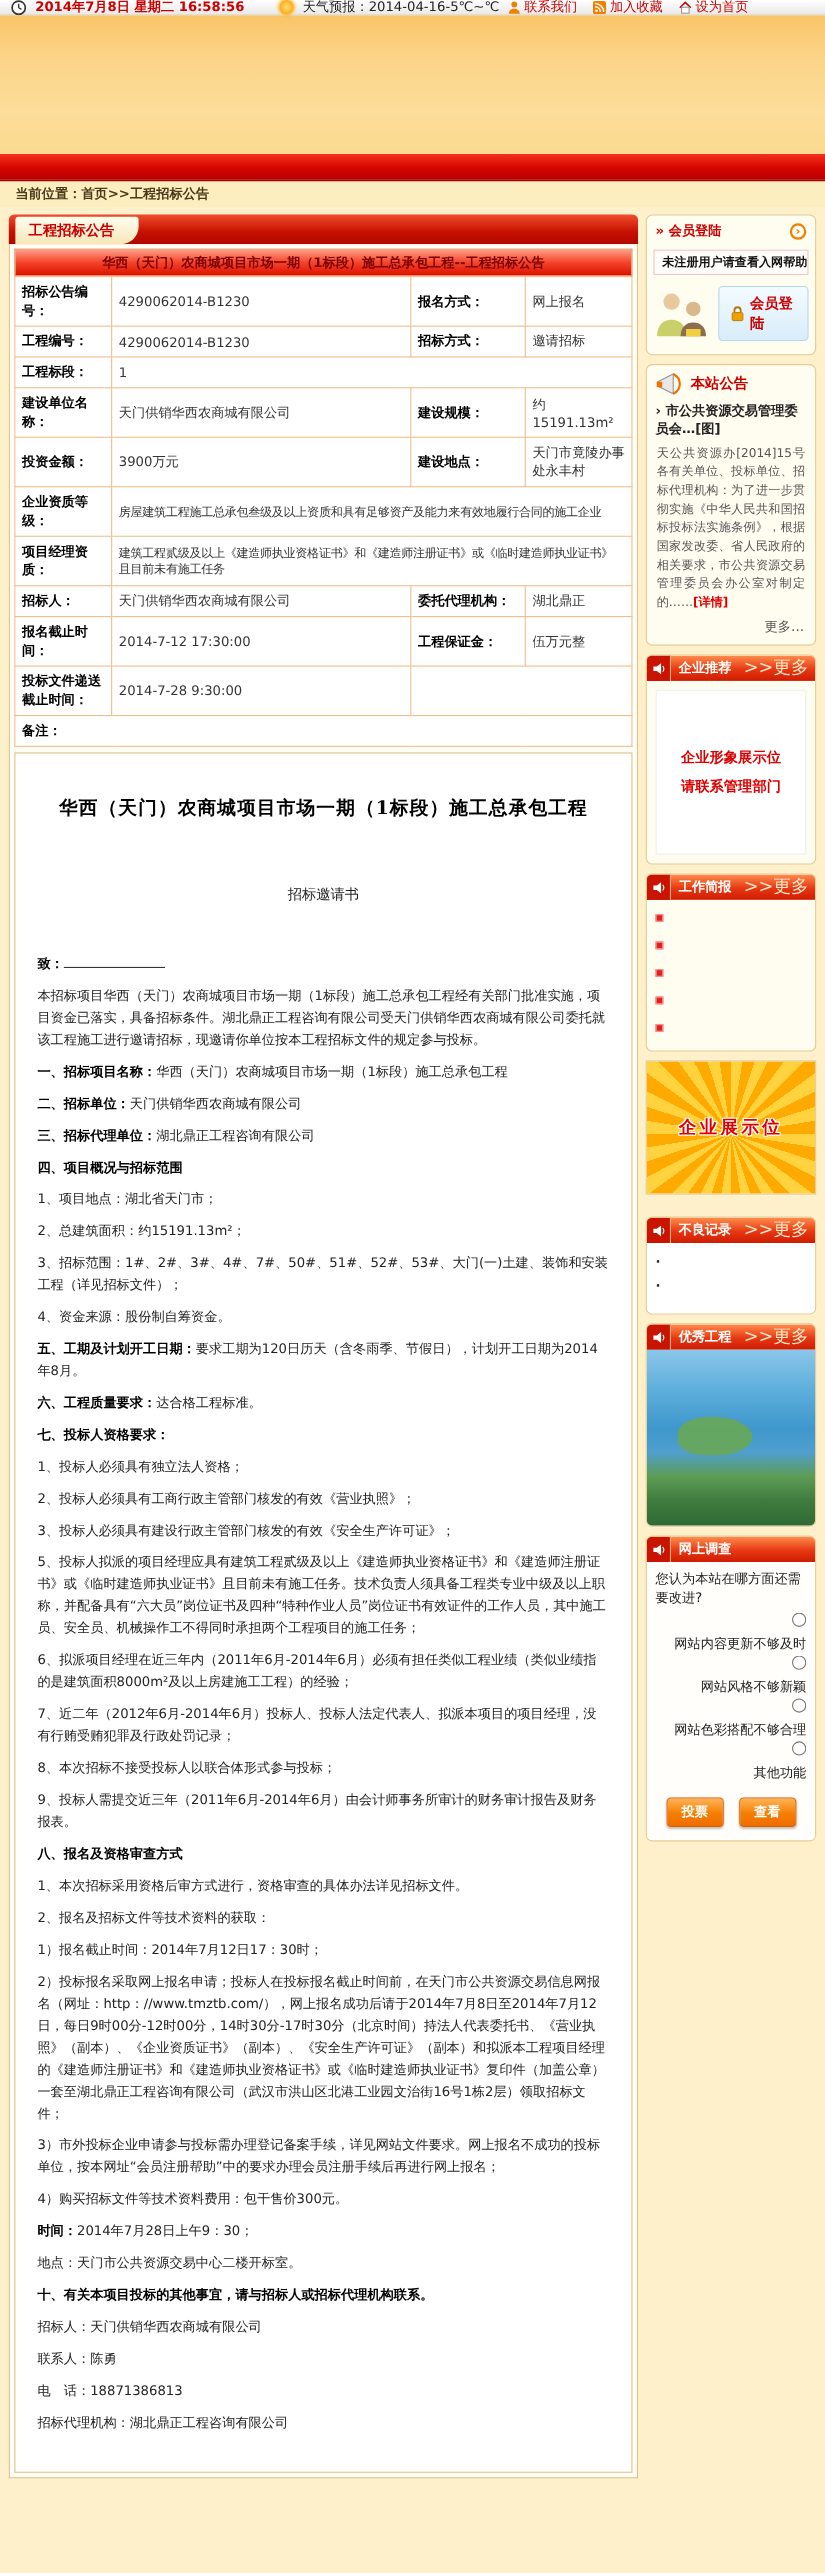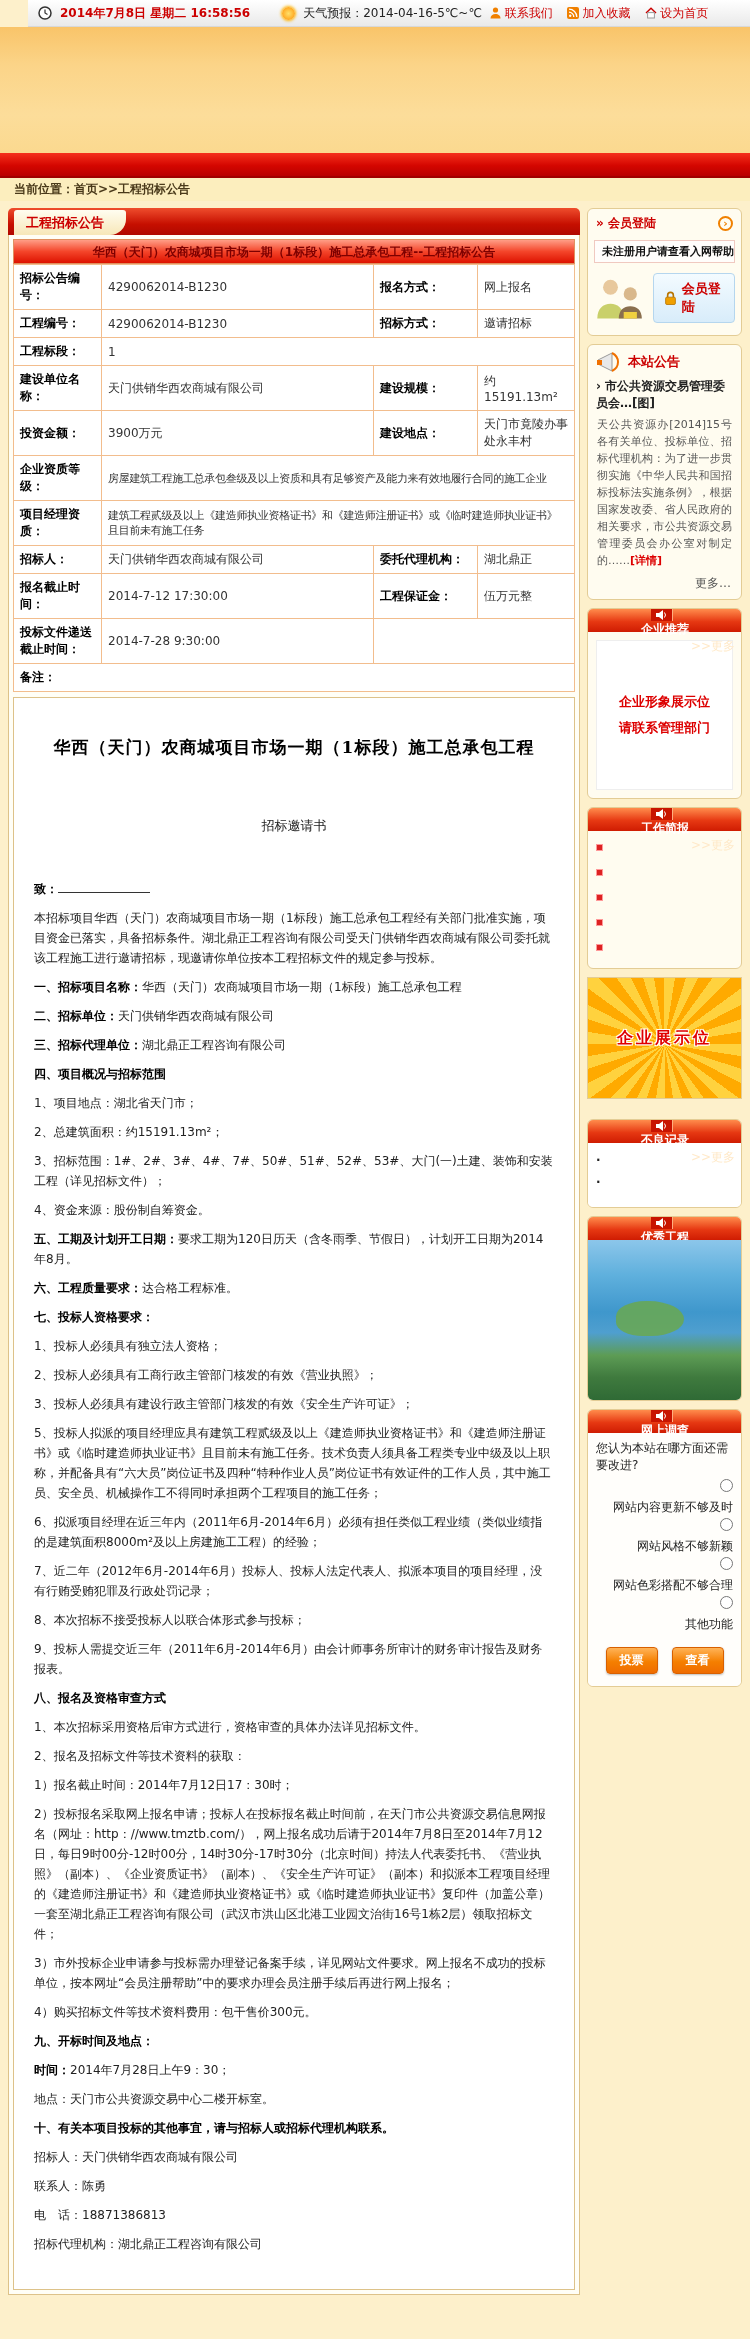--- a/index.html
+++ b/index.html
@@ -1,19 +1,19 @@
 <!DOCTYPE html>
 <html><head>
 <meta charset="utf-8">
 <style>
   *{box-sizing:border-box;margin:0;padding:0;}
   body{width:750px;margin:0 auto;background:#fdf0cb;font-family:"DejaVu Sans","Liberation Sans",sans-serif;font-size:12px;color:#333;}
   a{text-decoration:none;color:inherit;cursor:pointer;}
   
-  .topbar{height:27px;display:flex;align-items:center;background:linear-gradient(#ffffff,#e9e9e9);border-bottom:1px solid #d8d8d8;padding:0 10px;gap:8px;margin-left:28px;}
+  .topbar{height:14px;display:flex;align-items:center;background:linear-gradient(#ffffff,#e9e9e9);border-bottom:1px solid #d8d8d8;padding:0 10px;gap:8px;}
   .topbar .red{color:#c00;}
   .topbar .right{margin-left:auto;display:flex;align-items:center;gap:14px;color:#c00;}
   .ico{display:inline-block;vertical-align:middle;}
   .sun{width:13px;height:13px;border-radius:50%;background:radial-gradient(#ffe06a,#ff9000);box-shadow:0 0 3px 1px #ffb400;}
   
   .banner{height:126px;background:linear-gradient(180deg,#f9c469 0%,#fbd488 30%,#fcdd9a 70%,#fbd98f 100%);}
   
   .nav{height:25px;display:flex;align-items:center;justify-content:space-between;padding:0 16px;background:linear-gradient(#f5301c,#d40600 55%,#b90000);border-bottom:2px solid #a00000;}
   .nav a{color:#fff;font-weight:bold;font-size:13px;white-space:nowrap;}
   
@@ -46,24 +46,24 @@
   .login-hd{display:flex;align-items:center;padding:6px 8px;color:#c00;font-weight:bold;}
   .circ-arrow{margin-left:auto;width:15px;height:15px;border-radius:50%;border:2px solid #f08000;color:#f08000;font-weight:bold;font-size:11px;line-height:11px;text-align:center;}
   .login-help{margin:2px 6px;border:1px solid #f0c9c0;background:#fffdfb;padding:3px 4px;display:flex;align-items:center;gap:3px;font-weight:bold;color:#111;font-size:11px;white-space:nowrap;}
   .login-row{display:flex;align-items:center;gap:6px;padding:8px 6px 12px;}
   .login-btn{display:flex;align-items:center;gap:5px;background:linear-gradient(#f3fbff,#d8ecfa);border:1px solid #b5d6ee;border-radius:4px;padding:6px 10px;color:#c00;font-weight:bold;font-size:13px;justify-content:space-between;}
   .notice-hd{display:flex;align-items:center;gap:6px;padding:7px 8px 4px;color:#c00;font-weight:bold;font-size:13px;}
   .notice-link{display:block;padding:2px 8px;font-weight:bold;color:#222;font-size:12px;}
   .notice-body{padding:2px 9px 6px;color:#555;font-size:11px;line-height:17px;text-align:justify;}
   .red{color:#d00;font-weight:bold;}
   .more-dim{display:block;text-align:right;color:#555;padding:0 10px 7px;}
-  .sbox-hd{height:23px;display:flex;align-items:center;background:linear-gradient(#ff8c4c,#e63812 55%,#cf1c02);padding-right:6px;flex-direction:column;}
+  .sbox-hd{height:23px;display:flex;align-items:center;background:linear-gradient(#ff8c4c,#e63812 55%,#cf1c02);padding-right:6px;}
   .sbox-hd .spk{width:22px;height:23px;background:#c81400;display:flex;align-items:center;justify-content:center;border-right:1px solid #ffb080;}
   .sbox-hd .t{color:#fff;font-weight:bold;font-size:12px;margin-left:7px;}
-  .sbox-hd .more{margin-left:auto;color:#ffe9c8;font-size:12px;}
+  .sbox-hd .more{margin-left:auto;color:#ffe9c8;font-size:16px;}
   .rec-body{margin:8px;background:#fff;border:1px solid #eee;height:150px;display:flex;flex-direction:column;align-items:center;justify-content:center;gap:8px;}
   .rec-body span{color:#d00;font-weight:bold;font-size:13px;}
   ul.splist{list-style:none;padding:6px 8px;}
   ul.splist li{line-height:25px;color:#222;font-size:12px;white-space:nowrap;}
   ul.splist li::before{content:"";display:inline-block;width:5px;height:5px;background:#d22;border:1px solid #f99;margin-right:5px;vertical-align:2px;}
   .ad-banner{height:122px;border:1px solid #e3cc95;margin-bottom:20px;display:flex;align-items:center;justify-content:center;background:
     repeating-conic-gradient(from 0deg at 50% 55%,#ffd23e 0 9deg,#ffaa00 9deg 18deg);}
   .ad-banner span{color:#e00000;font-weight:bold;font-size:16px;letter-spacing:3px;text-shadow:-1px -1px 0 #fff,1px -1px 0 #fff,-1px 1px 0 #fff,1px 1px 0 #fff;}
   ul.dotlist{list-style:none;padding:6px 8px 14px;background:#fff;}
   ul.dotlist li{line-height:22px;color:#222;}
@@ -221,21 +221,20 @@
             <p><b></b><span>7、近二年（2012年6月-2014年6月）投标人、投标人法定代表人、拟派本项目的项目经理，没有行贿受贿犯罪及行政处罚记录；</span></p>
             <p><b></b><span>8、本次招标不接受投标人以联合体形式参与投标；</span></p>
             <p><b></b><span>9、投标人需提交近三年（2011年6月-2014年6月）由会计师事务所审计的财务审计报告及财务报表。</span></p>
             <p><b>八、报名及资格审查方式</b><span></span></p>
             <p><b></b><span>1、本次招标采用资格后审方式进行，资格审查的具体办法详见招标文件。</span></p>
             <p><b></b><span>2、报名及招标文件等技术资料的获取：</span></p>
             <p><b></b><span>1）报名截止时间：2014年7月12日17：30时；</span></p>
             <p><b></b><span>2）投标报名采取网上报名申请；投标人在投标报名截止时间前，在天门市公共资源交易信息网报名（网址：http：//www.tmztb.com/），网上报名成功后请于2014年7月8日至2014年7月12日，每日9时00分-12时00分，14时30分-17时30分（北京时间）持法人代表委托书、《营业执照》（副本）、《企业资质证书》（副本）、《安全生产许可证》（副本）和拟派本工程项目经理的《建造师注册证书》和《建造师执业资格证书》或《临时建造师执业证书》复印件（加盖公章）一套至湖北鼎正工程咨询有限公司（武汉市洪山区北港工业园文治街16号1栋2层）领取招标文件；</span></p>
             <p><b></b><span>3）市外投标企业申请参与投标需办理登记备案手续，详见网站文件要求。网上报名不成功的投标单位，按本网址“会员注册帮助”中的要求办理会员注册手续后再进行网上报名；</span></p>
             <p><b></b><span>4）购买招标文件等技术资料费用：包干售价300元。</span></p>
-            <p><b>九、开标时间及地点：</b><span></span></p>
             <p><b>时间：</b><span>2014年7月28日上午9：30；</span></p>
             <p><b></b><span>地点：天门市公共资源交易中心二楼开标室。</span></p>
             <p><b>十、有关本项目投标的其他事宜，请与招标人或招标代理机构联系。</b><span></span></p>
             <p><b></b><span>招标人：天门供销华西农商城有限公司</span></p>
             <p><b></b><span>联系人：陈勇</span></p>
             <p><b></b><span>电　话：18871386813</span></p>
             <p><b></b><span>招标代理机构：湖北鼎正工程咨询有限公司</span></p>
           </div>
       </div>
     </div>

